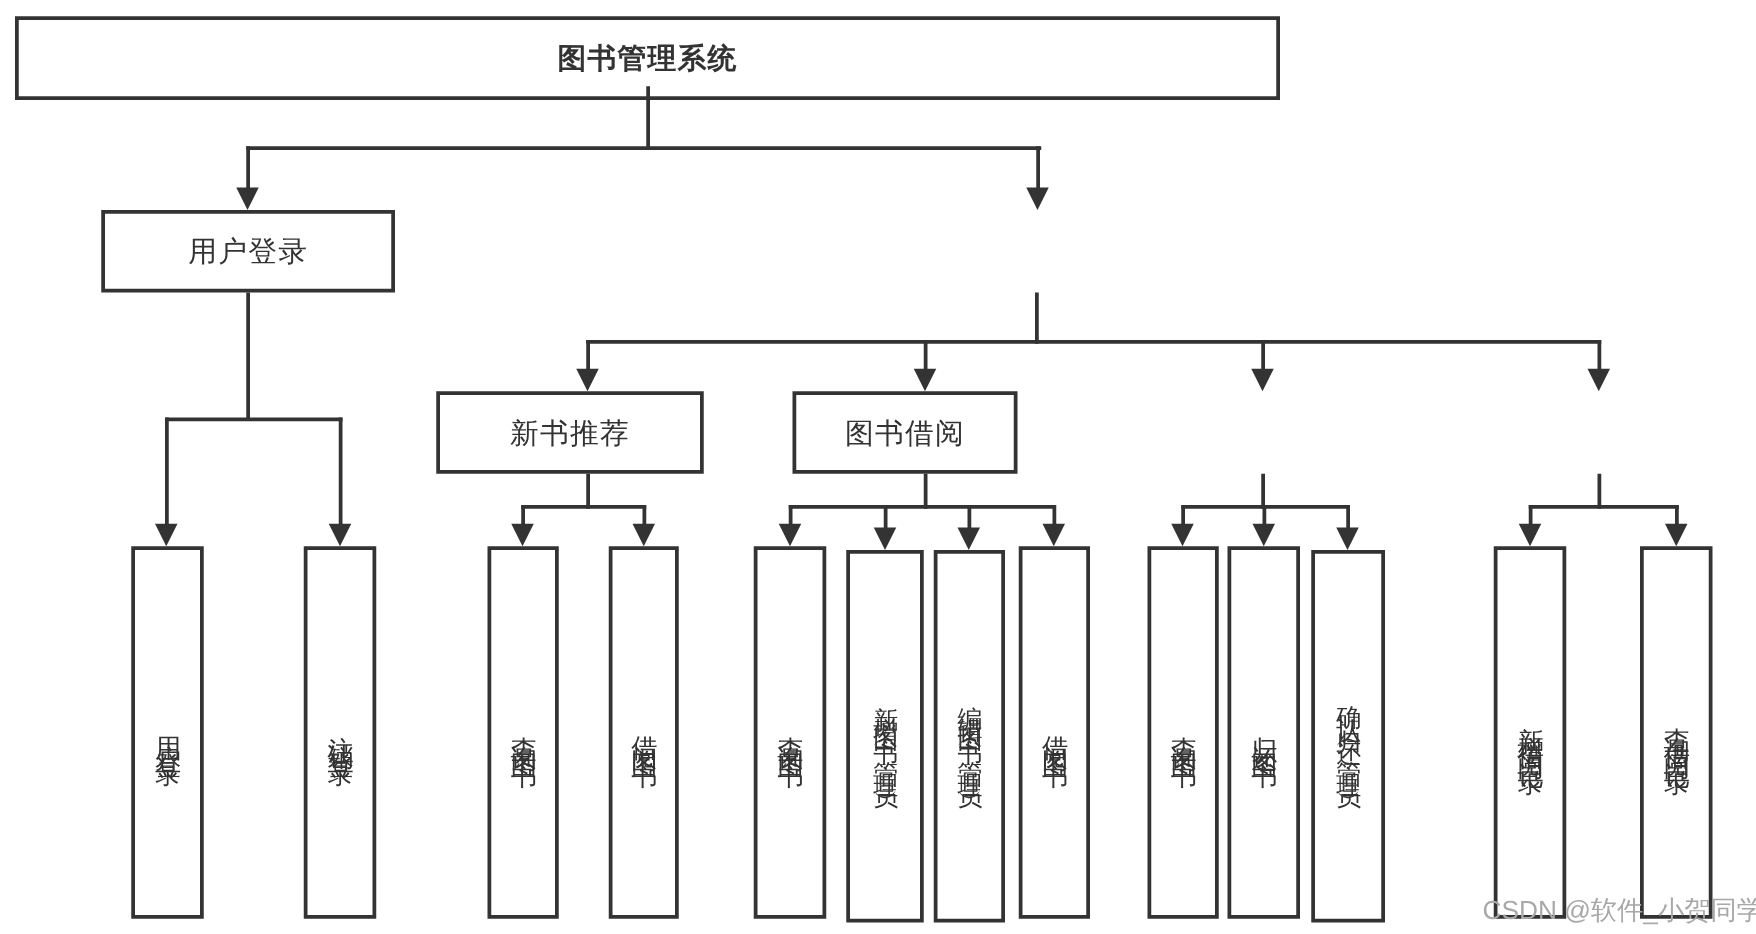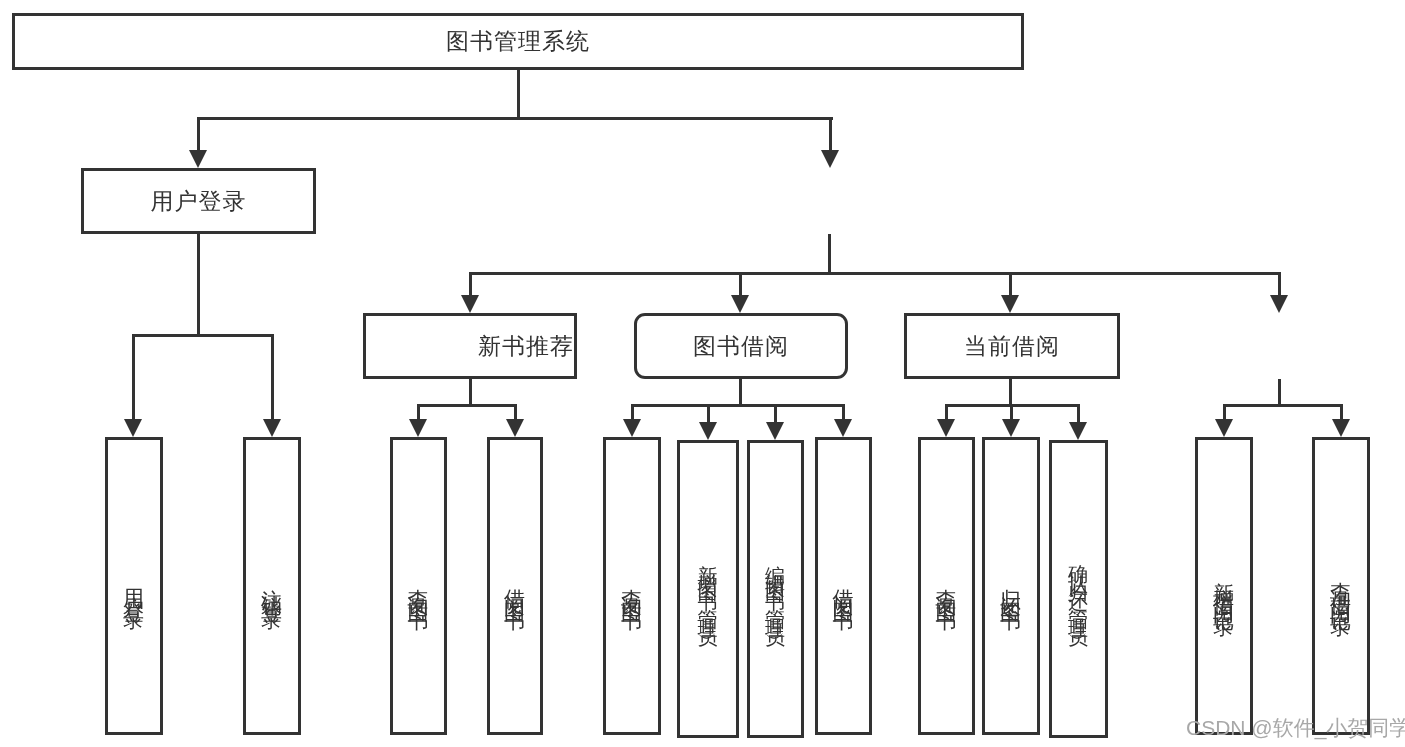--- a/index.html
+++ b/index.html
@@ -16,36 +16,33 @@
   .hline{position:absolute;height:3px;background:#333333;}
   .vline{position:absolute;width:3px;background:#333333;}
   .arr{position:absolute;width:0;height:0;border-left:9px solid transparent;border-right:9px solid transparent;border-top:18px solid #333333;}
   .watermark{position:absolute;color:#a8a8a8;font-size:21px;white-space:nowrap;z-index:10;}
 </style>
 </head>
 <body>
 
 <div id="canvas">
 
-  <div class="box h" style="left:12px;top:13px;width:1012px;height:57px;">
+  <div class="box h" style="left:12px;top:13px;width:1012px;height:67px;font-weight:bold;">
     <span>图书管理系统</span>
   </div>
 
   <div class="box h" style="left:81px;top:168px;width:235px;height:66px;">
     <span>用户登录</span>
   </div>
 
-  <div class="box h" style="left:363px;top:313px;width:214px;height:66px;justify-content:flex-end;">
+  <div class="box h" style="left:349px;top:313px;width:214px;height:66px;">
     <span>新书推荐</span>
   </div>
-  <div class="box h" style="left:634px;top:313px;width:214px;height:66px;border-radius:11px;">
+  <div class="box h" style="left:634px;top:313px;width:180px;height:66px;">
     <span>图书借阅</span>
-  </div>
-  <div class="box h" style="left:904px;top:313px;width:216px;height:66px;">
-    <span>当前借阅</span>
   </div>
 
   <div class="box v" style="left:105px;top:437px;width:58px;height:298px;">
     <span class="vlbl">用户登录</span>
   </div>
   <div class="box v" style="left:243px;top:437px;width:58px;height:298px;">
     <span class="vlbl">注销登录</span>
   </div>
 
   <div class="box v" style="left:390px;top:437px;width:57px;height:298px;">

